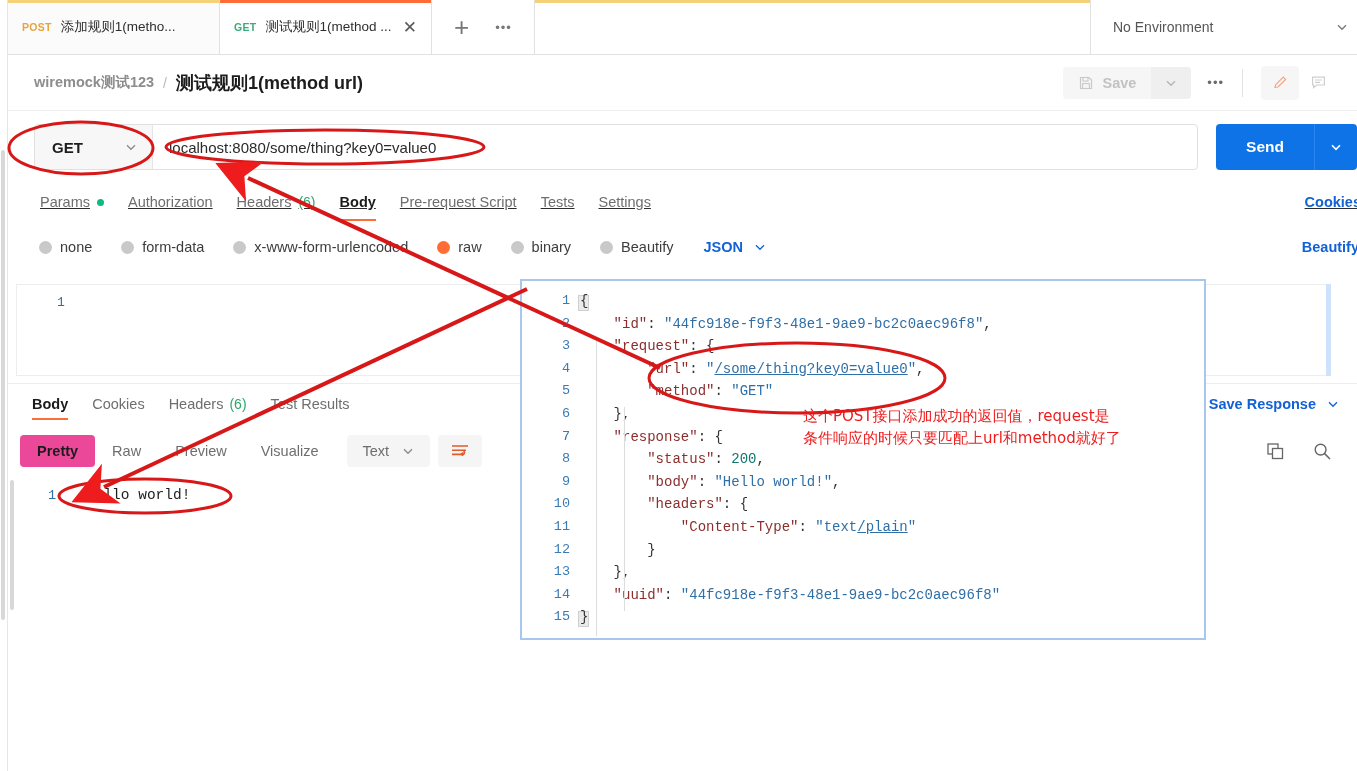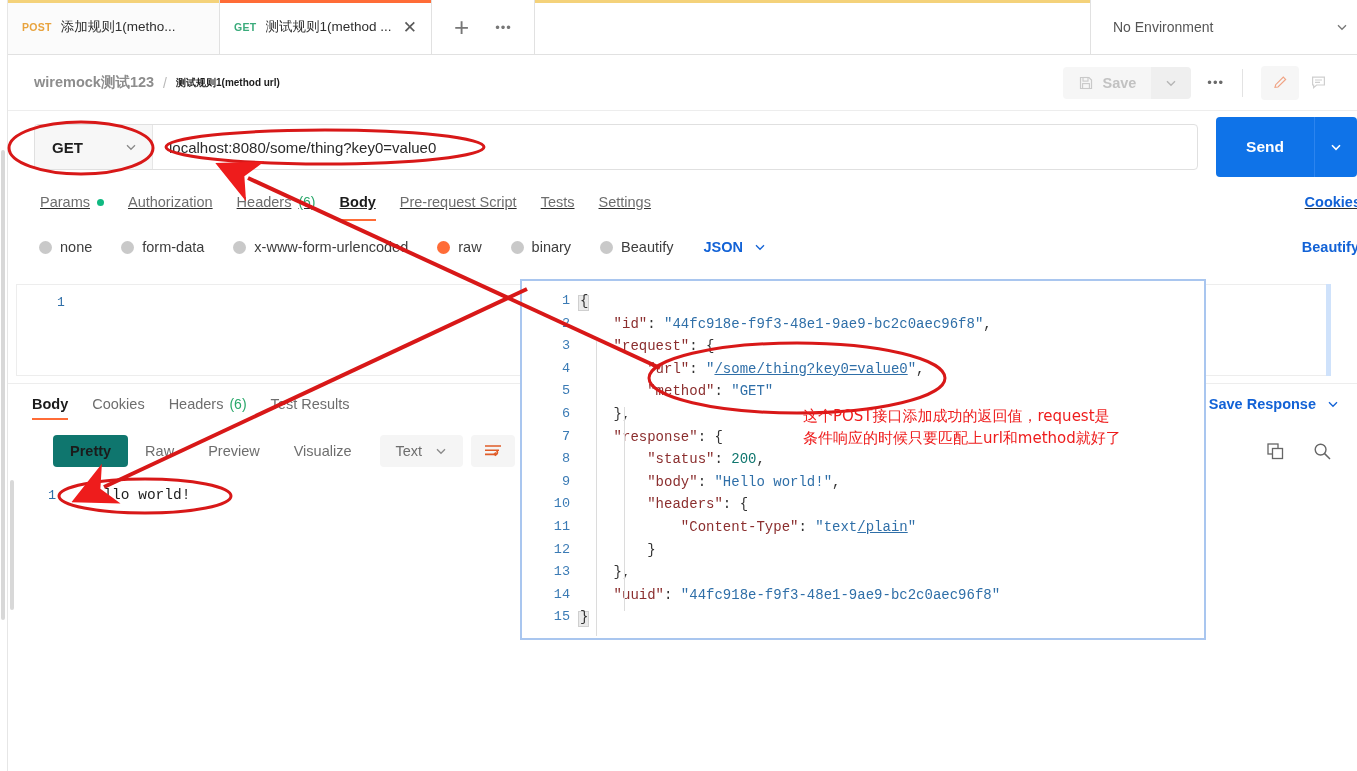--- a/index.html
+++ b/index.html
@@ -32,38 +32,38 @@
   .tabfill { flex:1; background:#fff; border-top:3px solid #f4d27a; }
   .env { width:267px; display:flex; align-items:center; justify-content:space-between; padding:0 8px 0 22px;
          background:#fff; border-left:1px solid #e1e1e1; }
   .env .envname { color:#555; font-size:14px; }
 
   
   .crumbrow { position:absolute; left:8px; top:55px; right:0; height:56px; background:#fff; border-bottom:1px solid #ededed;
               display:flex; align-items:center; padding:0 20px 0 26px; }
   .crumb { color:#8d8d8d; font-size:14.5px; font-weight:600; }
   .crumb-sep { color:#b9b9b9; margin:0 9px; font-size:14px; }
-  .crumb-cur { color:#1c1c1c; font-size:10px; font-weight:700; }
+  .crumb-cur { color:#1c1c1c; font-size:18px; font-weight:700; }
   .crumb-spacer { flex:1; }
   .savegrp { display:flex; align-items:center; }
   .savebtn { display:flex; align-items:center; gap:8px; padding:8px 15px; background:#f6f6f6; border-radius:4px 0 0 4px;
              color:#c2c2c2; font-size:14.5px; font-weight:600; cursor:default; }
   .savecaret { padding:9px 13px; background:#efefef; border-radius:0 4px 4px 0; color:#b5b5b5; }
   .morebtn { margin-left:16px; color:#6a6a6a; letter-spacing:1px; font-size:13px; cursor:pointer; }
   .vdiv { width:1px; height:28px; background:#e3e3e3; margin:0 18px; }
   .iconbtn { width:38px; height:34px; display:flex; align-items:center; justify-content:center; border-radius:4px; cursor:pointer; }
   .iconbtn.sel { background:#f6f6f6; }
 
   
   .urlrow { position:absolute; left:8px; top:111px; right:0; height:72px; background:#fff; display:flex; align-items:center; padding:0 0 0 26px; }
   .urlbox { flex:1; display:flex; align-items:stretch; height:46px; border:1px solid #e0e0e0; border-radius:4px; overflow:hidden; background:#fff; }
   .methodsel { width:118px; display:flex; align-items:center; justify-content:space-between; padding:0 14px 0 17px;
                background:#f7f7f7; border-right:1px solid #e6e6e6; font-weight:700; font-size:15px; color:#1d1d1d; cursor:pointer; }
   .urlinput { flex:1; display:flex; align-items:center; padding:0 16px; font-size:15px; color:#2b2b2b; }
-  .sendgrp { display:flex; align-items:stretch; height:60px; margin-left:18px; }
+  .sendgrp { display:flex; align-items:stretch; height:46px; margin-left:18px; }
   .sendbtn { background:#0f73e8; color:#fff; font-weight:700; font-size:15.5px; display:flex; align-items:center;
              padding:0 30px; border-radius:4px 0 0 4px; cursor:pointer; }
   .sendcaret { background:#0f73e8; color:#fff; display:flex; align-items:center; padding:0 14px; border-radius:0 4px 4px 0;
                border-left:1px solid #2b84ef; cursor:pointer; }
 
   
   .reqtabs { position:absolute; left:8px; top:183px; right:0; height:38px; display:flex; align-items:center; padding-left:20px;text-decoration:underline; }
   .rtb { position:relative; padding:0 12px; height:38px; display:flex; align-items:center; gap:7px;
          color:#6e6e6e; font-size:14.5px; cursor:pointer; }
   .rtb.on { color:#1b1b1b; font-weight:600; }
@@ -88,21 +88,21 @@
 
   
   .resptabs { position:absolute; left:8px; top:386px; right:0; height:36px; display:flex; align-items:center; padding-left:12px; }
   .rsb { position:relative; padding:0 12px; height:36px; display:flex; align-items:center; gap:6px; color:#6e6e6e; font-size:14.5px; cursor:pointer; }
   .rsb.on { color:#1b1b1b; font-weight:600; }
   .rsb.on::after { content:""; position:absolute; left:12px; right:12px; bottom:2px; height:2px; background:#ff6c37; }
 
   
   .prettybar { position:absolute; left:8px; top:430px; right:0; height:42px; display:flex; align-items:center; padding-left:12px; gap:0; }
   .pseg { padding:8px 17px; font-size:14.5px; color:#6e6e6e; cursor:pointer; border-radius:4px; }
-  .pseg.on { background:#0f766e; color:#1b1b1b; font-weight:600;margin-left:33px; }
+  .pseg.on { background:#ec4899; color:#1b1b1b; font-weight:600; }
   .textsel { display:flex; align-items:center; gap:12px; padding:8px 15px; margin-left:12px; background:#f5f5f5; border-radius:4px;
              font-size:14.5px; color:#6e6e6e; cursor:pointer; }
   .wrapbtn { margin-left:8px; padding:7px 12px; background:#f5f5f5; border-radius:4px; cursor:pointer; display:flex; align-items:center; }
   .prettybar .spacer { flex:1; }
   .ricons { display:flex; align-items:center; gap:26px; padding-right:24px; }
 
   
   .respbody { position:absolute; left:8px; top:480px; right:0; bottom:0; background:#fff; }
   .rb-line { position:absolute; left:40px; top:8px; font-family:"Liberation Mono", monospace; font-size:13.5px; color:#2f6fa8; }
   .rb-txt { position:absolute; left:78px; top:7px; font-family:"Liberation Mono", monospace; font-size:14.5px; color:#1d1d1d; }

